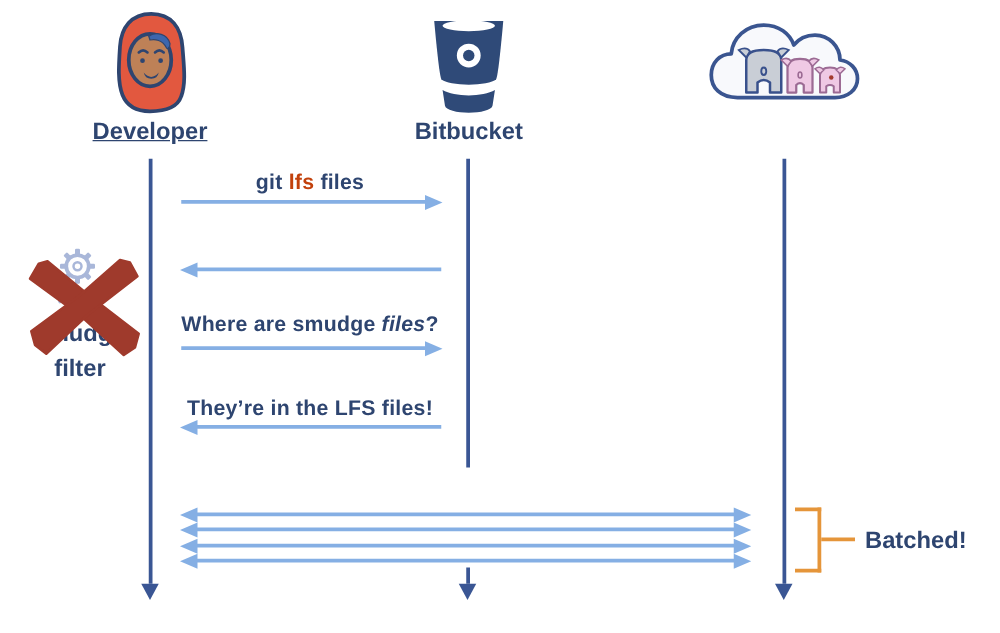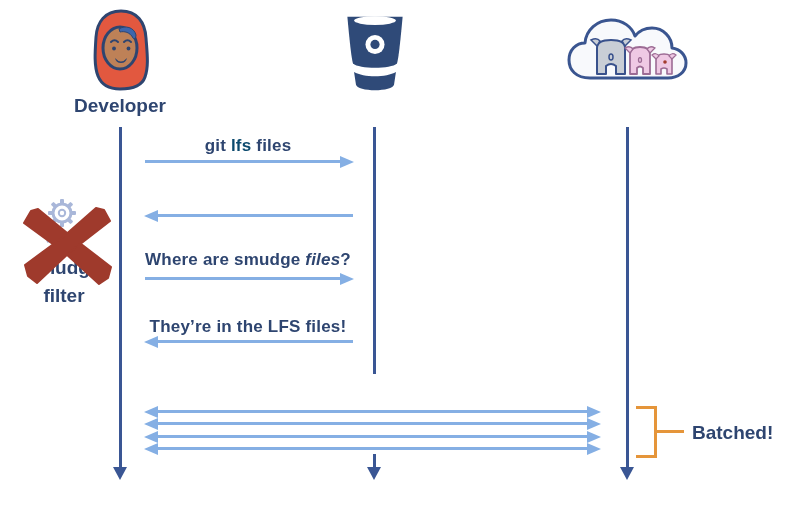--- a/index.html
+++ b/index.html
@@ -1,21 +1,21 @@
 <!DOCTYPE html>
 <html><head>
 <meta charset="utf-8">
 <style>
   html,body{margin:0;padding:0;background:#fff;}
   #stage{position:relative;width:800px;height:506px;background:#ffffff;overflow:hidden;
          font-family:"Liberation Sans",sans-serif;}
   .abs{position:absolute;}
   .actor-label{font-size:19px;font-weight:700;color:#2e4570;text-align:center;width:160px;}
   .msg-text{font-size:17px;font-weight:700;color:#2e4570;text-align:center;letter-spacing:.2px;}
-  .msg-text .hl{color:#0c4a6e;}
+  .msg-text .hl{color:#c2410c;}
   .msg-text .it{font-style:italic;text-align:right;}
   .lifeline{width:3px;background:#3a5694;}
   .ll-head{width:0;height:0;border-left:7px solid transparent;border-right:7px solid transparent;
            border-top:13px solid #3a5694;}
   .arrow{height:3px;background:#85afe4;}
   .ah{position:absolute;width:0;height:0;top:-4.5px;border-top:6px solid transparent;border-bottom:6px solid transparent;}
   .ah-r{right:-13px;border-left:14px solid #85afe4;}
   .ah-l{left:-13px;border-right:14px solid #85afe4;}
   .note-label{font-size:19px;font-weight:700;color:#2e4570;line-height:28px;text-align:center;}
   .orange-bar{background:#e5953a;}
@@ -30,31 +30,32 @@
       <path d="M32,3 C16,3 8,14 7,29 C6,44 5,58 9,68 C13,78 22,81 31,81 C43,81 53,78 56,69 C60,58 58,44 57,30 C56,14 48,3 32,3 Z" fill="#e2583f" stroke="#2e4570" stroke-width="3" stroke-linejoin="round"></path>
       <ellipse cx="31" cy="40" rx="17" ry="21" fill="#be8157" stroke="#2e4570" stroke-width="3"></ellipse>
       <path d="M30,21 C36,17 45,19 47,27 C47,30 45,32 44,30 C41,24 35,23 31,24 Z" fill="#3d66ad" stroke="#2e4570" stroke-width="1"></path>
       <path d="M22,34 q3.5,-3.5 7,0" fill="none" stroke="#2e4570" stroke-width="2" stroke-linecap="round"></path>
       <path d="M35,34 q3.5,-3.5 7,0" fill="none" stroke="#2e4570" stroke-width="2" stroke-linecap="round"></path>
       <circle cx="25" cy="40.5" r="1.9" fill="#2e4570"></circle>
       <circle cx="39.5" cy="40.5" r="1.9" fill="#2e4570"></circle>
       <path d="M26,50 q6,7 12,0 q-1,5 -6,5 q-5,0 -6,-5 Z" fill="#2e4570"></path>
     </svg>
   </div>
-  <div class="abs actor-label" style="left:40px;top:95px;">Developer</div>
+  <div class="abs actor-label" style="left:40px;top:95px;text-decoration:underline;">Developer</div>
 
   <div class="abs" style="left:341px;top:13px;width:68px;height:80px;">
     <svg width="68" height="80" viewBox="0 0 68 84">
       <path d="M5,4 L63,4 C63,4 59,50 57,53 C51,59 17,59 11,53 C9,50 5,4 5,4 Z" fill="#2f4a78"></path>
       <ellipse cx="34" cy="8" rx="22" ry="4.5" fill="#ffffff"></ellipse>
       <circle cx="34" cy="33" r="10" fill="#ffffff"></circle>
       <circle cx="34" cy="33" r="4.8" fill="#2f4a78"></circle>
       <path d="M12,62 C22,68 46,68 56,62 L54,75 C53,83 15,83 14,75 Z" fill="#2f4a78"></path>
     </svg>
   </div>
+  <div class="abs actor-label" style="left:295px;top:95px;">Bitbucket</div>
 
   <div class="abs" style="left:564px;top:10px;width:128px;height:82px;">
     <svg width="128" height="82" viewBox="0 0 128 82">
       <path d="M26,68 C12,68 5,60 5,50 C5,40 12,33 21,33 C22,20 33,10 47,10 C59,10 68,17 71,26 C75,21 81,18 88,18 C99,18 108,27 108,38 C116,39 122,45 122,53 C122,62 114,68 104,68 Z" fill="#f8f9fc" stroke="#3a5590" stroke-width="3" stroke-linejoin="round"></path>
 
       <path d="M33,64 L33,38 Q33,30 47,30 Q61,30 61,38 L61,64 L52,64 L52,56 Q47,52 42,56 L42,64 Z" fill="#c9ced6" stroke="#39518c" stroke-width="2" stroke-linejoin="round"></path>
       <path d="M33,36 L27,30 Q33,27 36,31 Z" fill="#c9ced6" stroke="#39518c" stroke-width="1.5"></path>
       <path d="M61,36 L67,30 Q61,27 58,31 Z" fill="#c9ced6" stroke="#39518c" stroke-width="1.5"></path>
       <ellipse cx="47" cy="47" rx="2" ry="3" fill="none" stroke="#39518c" stroke-width="1.5"></ellipse>
 

